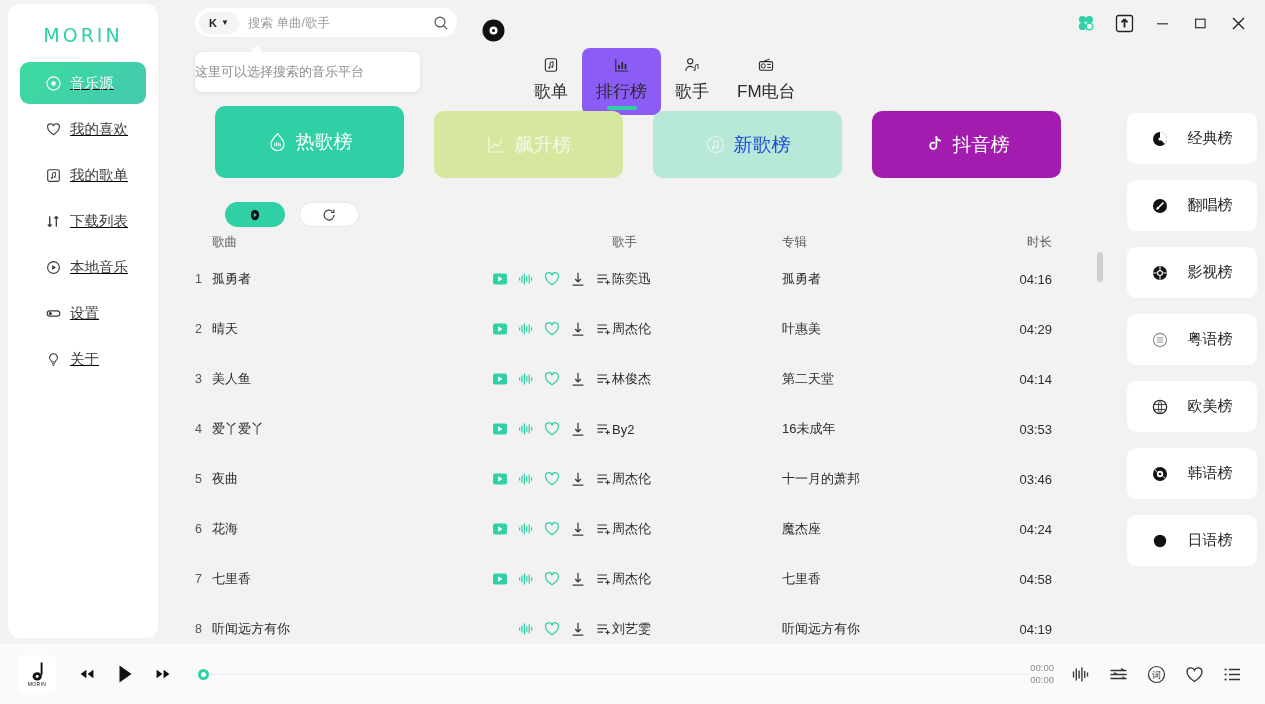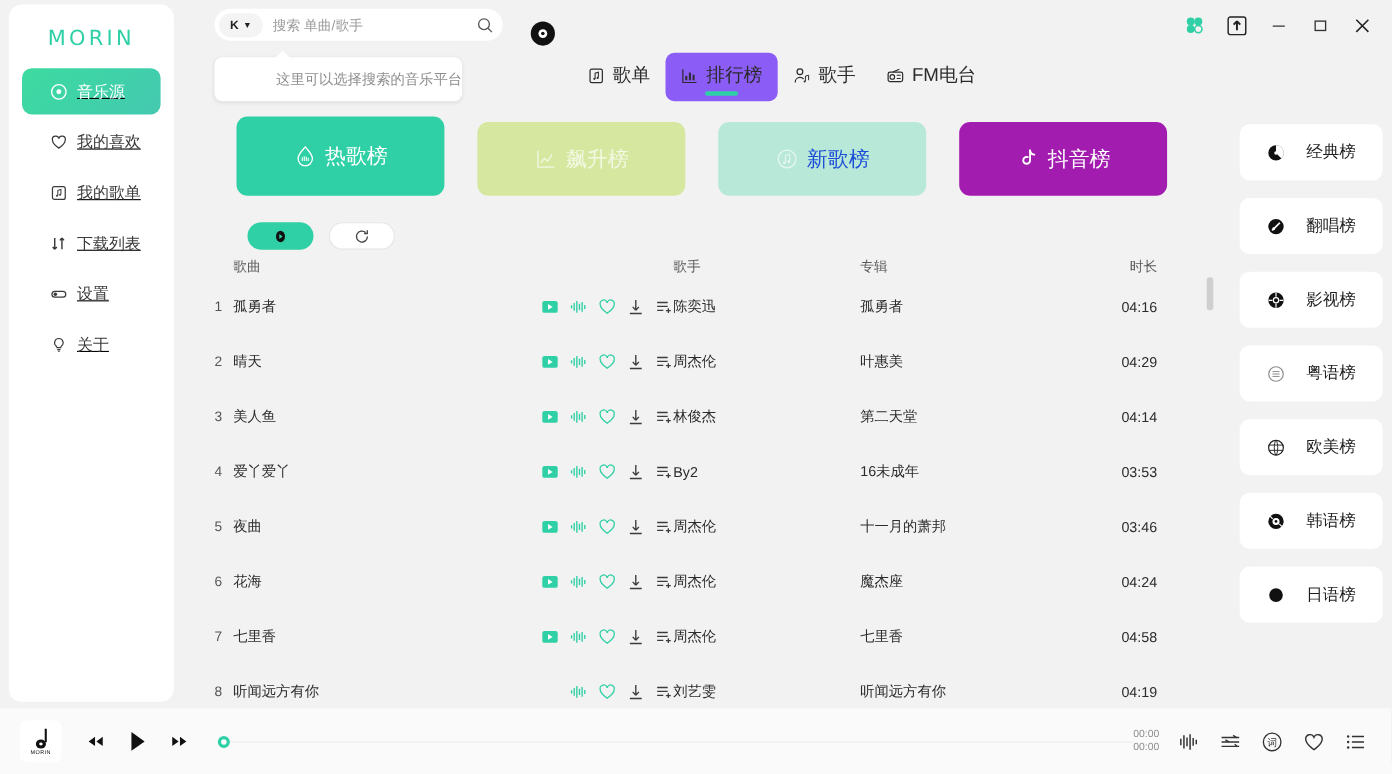--- a/index.html
+++ b/index.html
@@ -54,35 +54,35 @@
     font-size: 12.5px; color: #444; padding-left: 9px;
     font-family: "Liberation Sans", sans-serif;
   }
   .sinput::placeholder { color: #9b9b9b; }
   .disc {
     position: absolute; left: 284px; top: 8px; width: 29px; height: 29px; cursor: pointer;
   }
   .tooltip {
     position: absolute; left: 0px; top: 44px; width: 225px; height: 40px;
     background: #fff; border-radius: 7px; display: flex; align-items: center;
-    justify-content: flex-end; font-size: 13px; color: #8e8e8e;
+    justify-content: flex-start; font-size: 13px; color: #8e8e8e;
     box-shadow: 0 1px 4px rgba(0,0,0,.09);
   }
   .tooltip:before {
     content: ""; position: absolute; top: -6px; left: 55px;
     border-left: 7px solid transparent; border-right: 7px solid transparent;
     border-bottom: 7px solid #fff;
   }
 
   
   .tabs { position: absolute; left: 520px; top: 48px; display: flex; align-items: flex-end; }
   .tab {
     display: flex; align-items: center; gap: 7px;
     padding: 9px 14px 12px; font-size: 17px; color: #2b2b2b; cursor: pointer;
-    position: relative; border-radius: 8px;
+    position: relative; border-radius: 8px; flex-direction: column;
   }
   .tab.active { background: #8b5cf6; justify-content: space-between; }
   .tab.active:after {
     content: ""; position: absolute; bottom: 5px; left: 50%; transform: translateX(-50%);
     width: 30px; height: 4px; border-radius: 2px; background: #2fd0a5;
   }
 
   
   .wctrl { position: absolute; right: 8px; top: 4px; display: flex; align-items: center; gap: 0; }
   .wc { width: 38px; height: 38px; display: flex; align-items: center; justify-content: center; cursor: pointer; }
@@ -203,20 +203,29 @@
       <div class="nav-item">
         <span class="ic">
           <svg width="15" height="15" viewBox="0 0 16 16">
               <path d="M4 2.5v11M4 13.5l-2-2.3M4 13.5l2-2.3" stroke="#3a3a3a" stroke-width="1.4" fill="none"></path>
               <path d="M11 13.5v-11M11 2.5L9 4.8M11 2.5l2 2.3" stroke="#3a3a3a" stroke-width="1.4" fill="none"></path>
             </svg>
         </span>
         <span>下载列表</span>
       </div>
 
+      <div class="nav-item">
+        <span class="ic">
+          <svg width="15" height="15" viewBox="0 0 16 16">
+              <circle cx="8" cy="8" r="6.3" fill="none" stroke="#3a3a3a" stroke-width="1.2"></circle>
+              <path d="M6.6 5.4l4 2.6-4 2.6z" fill="#3a3a3a"></path>
+            </svg>
+        </span>
+        <span>本地音乐</span>
+      </div>
 
       <div class="nav-item">
         <span class="ic">
           <svg width="15" height="15" viewBox="0 0 16 16">
               <rect x="1.3" y="5.2" width="13.4" height="5.6" rx="2.8" fill="none" stroke="#3a3a3a" stroke-width="1.2"></rect>
               <circle cx="4.6" cy="8" r="1.7" fill="#3a3a3a"></circle>
             </svg>
         </span>
         <span>设置</span>
       </div>

